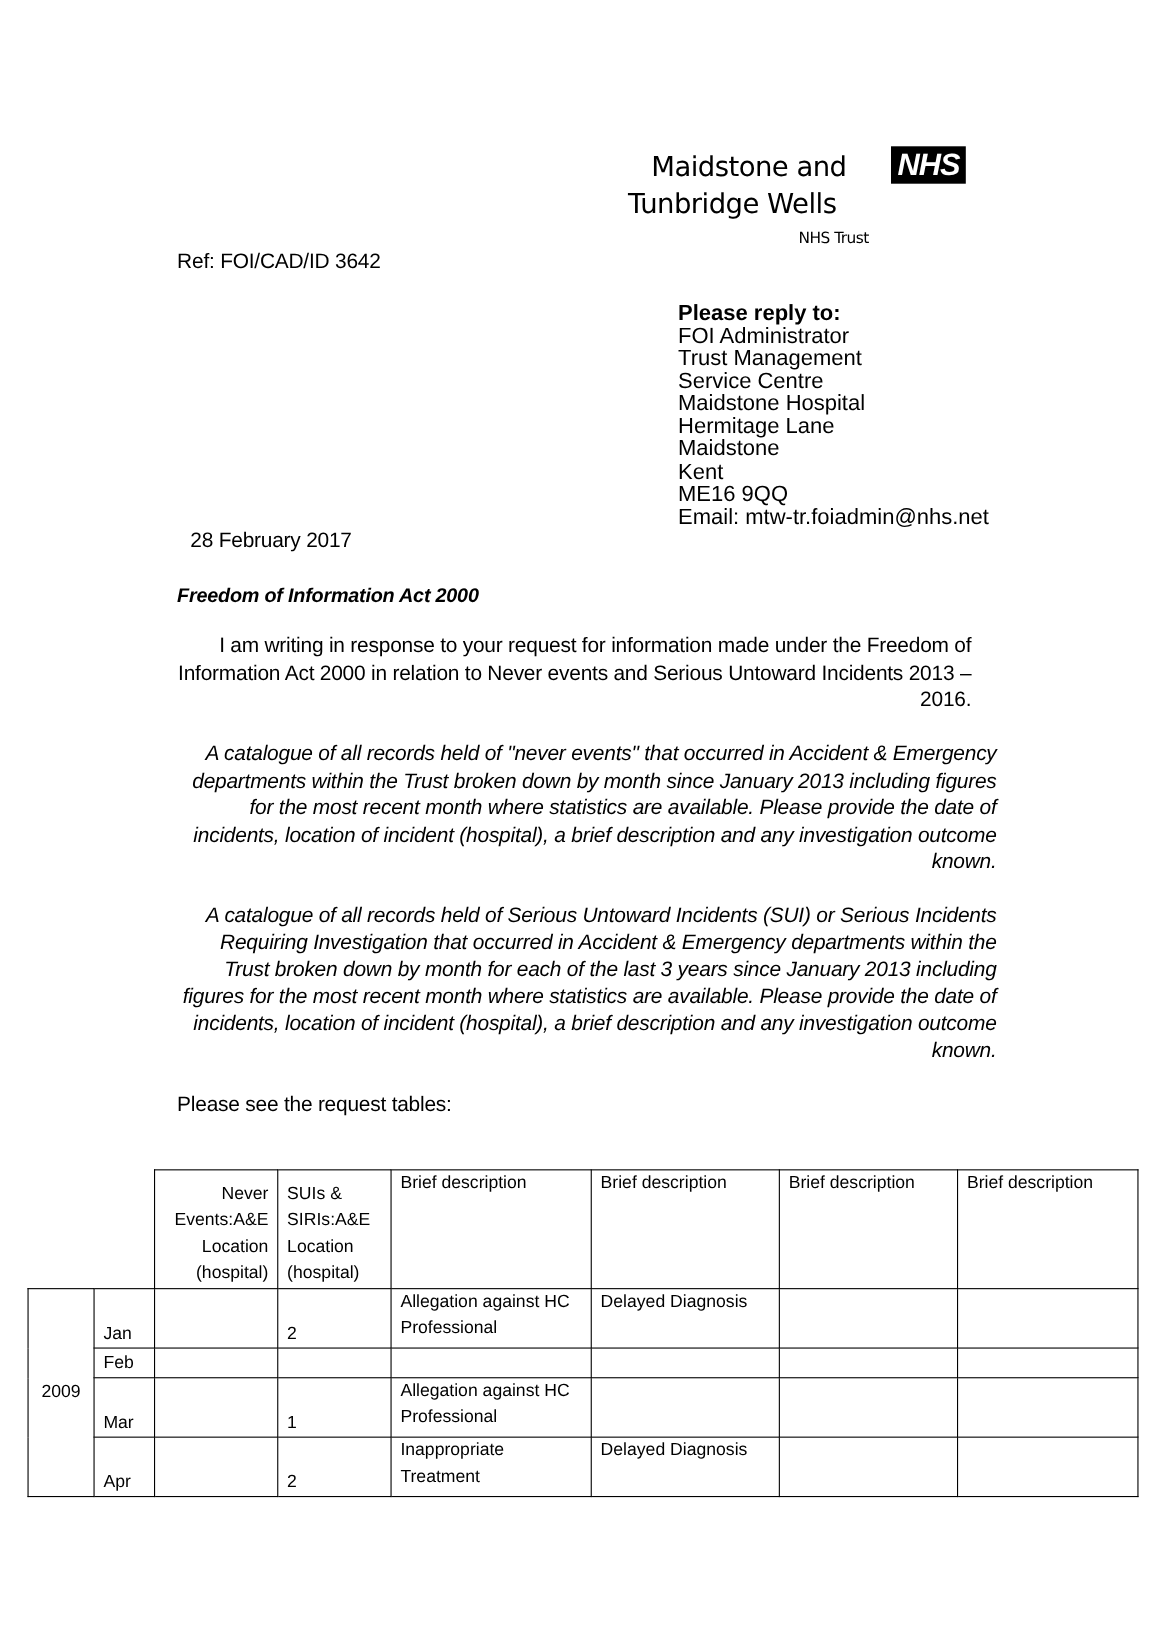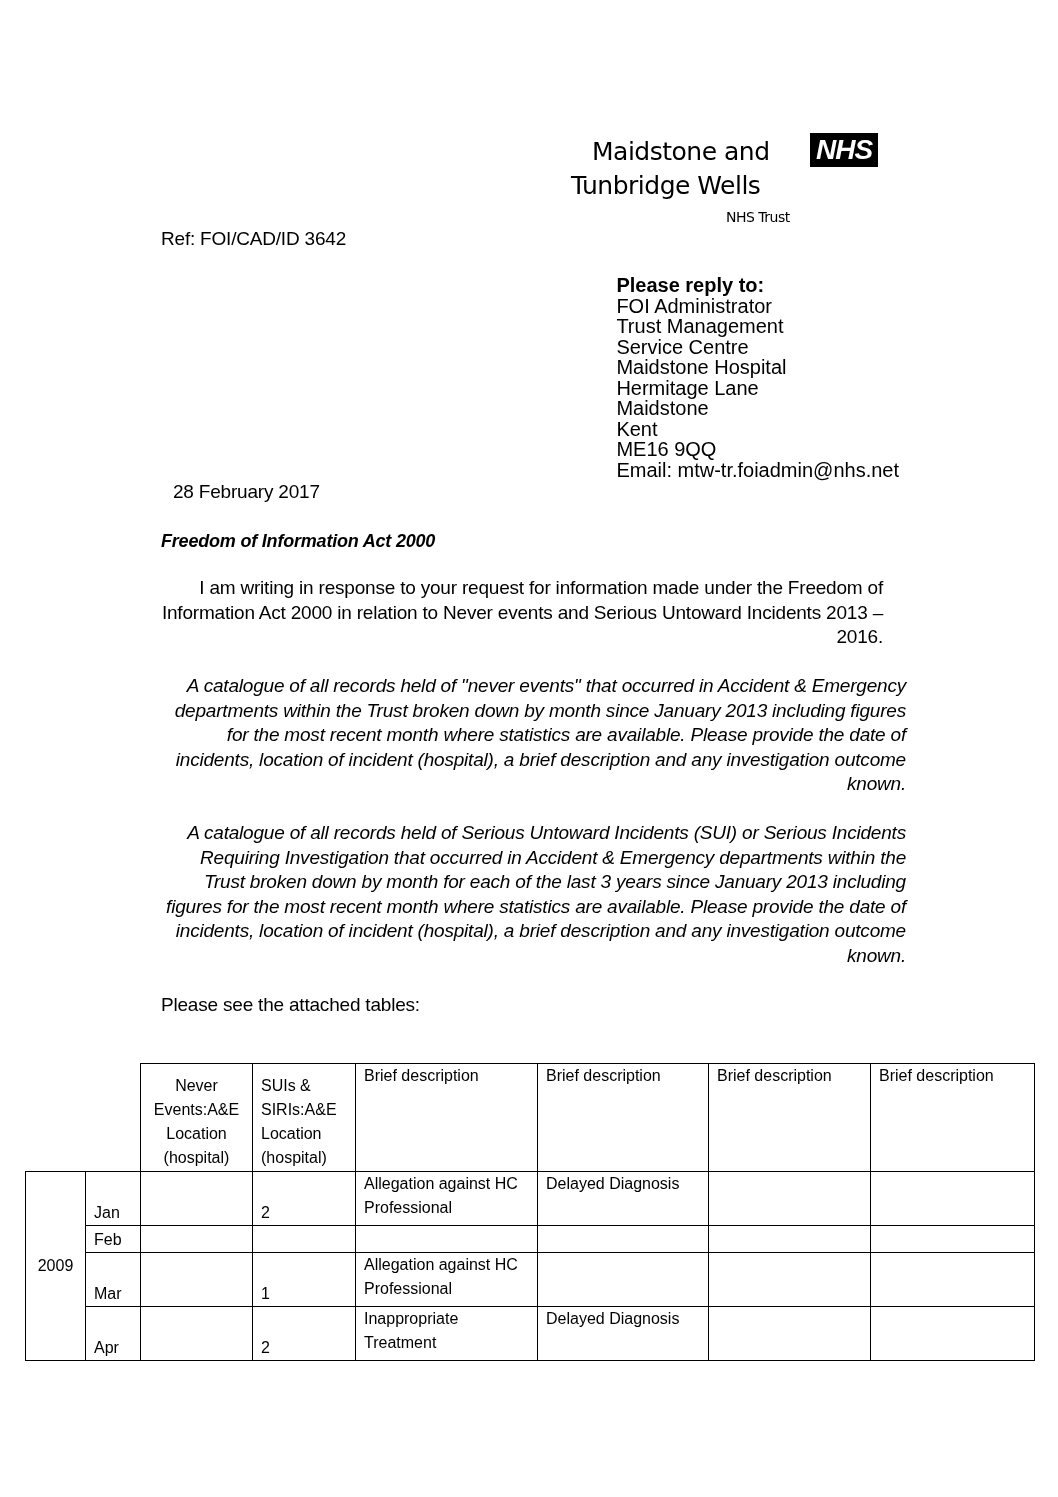--- a/index.html
+++ b/index.html
@@ -43,38 +43,38 @@
   <div>Email: mtw-tr.foiadmin@nhs.net</div>
 </div>
 
 <div class="abs body-text" style="left:173px; top:480px;">28 February 2017</div>
 
 <div class="abs body-text" style="left:161px; top:529px; font-weight:bold; font-size:18px;font-style:italic;">Freedom of Information Act 2000</div>
 
 <div class="abs body-text" style="left:143px; top:576px; width:740px;">I am writing in response to your request for information made under the Freedom of Information Act 2000 in relation to Never events and Serious Untoward Incidents 2013 – 2016.</div>
 <div class="abs body-text italic" style="left:161px; top:674px; width:745px;">A catalogue of all records held of "never events" that occurred in Accident &amp; Emergency departments within the Trust broken down by month since January 2013 including figures for the most recent month where statistics are available. Please provide the date of incidents, location of incident (hospital), a brief description and any investigation outcome known.</div>
 <div class="abs body-text italic" style="left:161px; top:821px; width:745px;">A catalogue of all records held of Serious Untoward Incidents (SUI) or Serious Incidents Requiring Investigation that occurred in Accident &amp; Emergency departments within the Trust broken down by month for each of the last 3 years since January 2013 including figures for the most recent month where statistics are available. Please provide the date of incidents, location of incident (hospital), a brief description and any investigation outcome known.</div>
-<div class="abs body-text" style="left:161px; top:993px;">Please see the attached tables:</div>
+<div class="abs body-text" style="left:161px; top:993px;">Please see the request tables:</div>
 
 <table class="incidents">
   <colgroup>
     <col style="width:60px">
       <col style="width:55px">
       <col style="width:112px">
       <col style="width:103px">
       <col style="width:182px">
       <col style="width:171px">
       <col style="width:162px">
       <col style="width:164px">
   </colgroup>
   <tbody>
       <tr style="height:108px;">
     <td class="blank"></td>
         <td class="blank"></td>
-    <td class="hdr-c" style="text-align:center; padding-top:10px;">Never Events:A&amp;E Location (hospital)</td>
+    <td class="hdr-c" style="text-align:right; padding-top:10px;">Never Events:A&amp;E Location (hospital)</td>
     <td style="padding-top:10px;">SUIs &amp; SIRIs:A&amp;E Location (hospital)</td>
     <td class="hdr-c">Brief description</td>
     <td class="hdr-c">Brief description</td>
     <td class="hdr-c">Brief description</td>
     <td class="hdr-c">Brief description</td>
   </tr>
   <tr style="height:54px;">
     <td class="year" rowspan="4">2009</td>
     <td class="month">Jan</td>
     <td></td>

